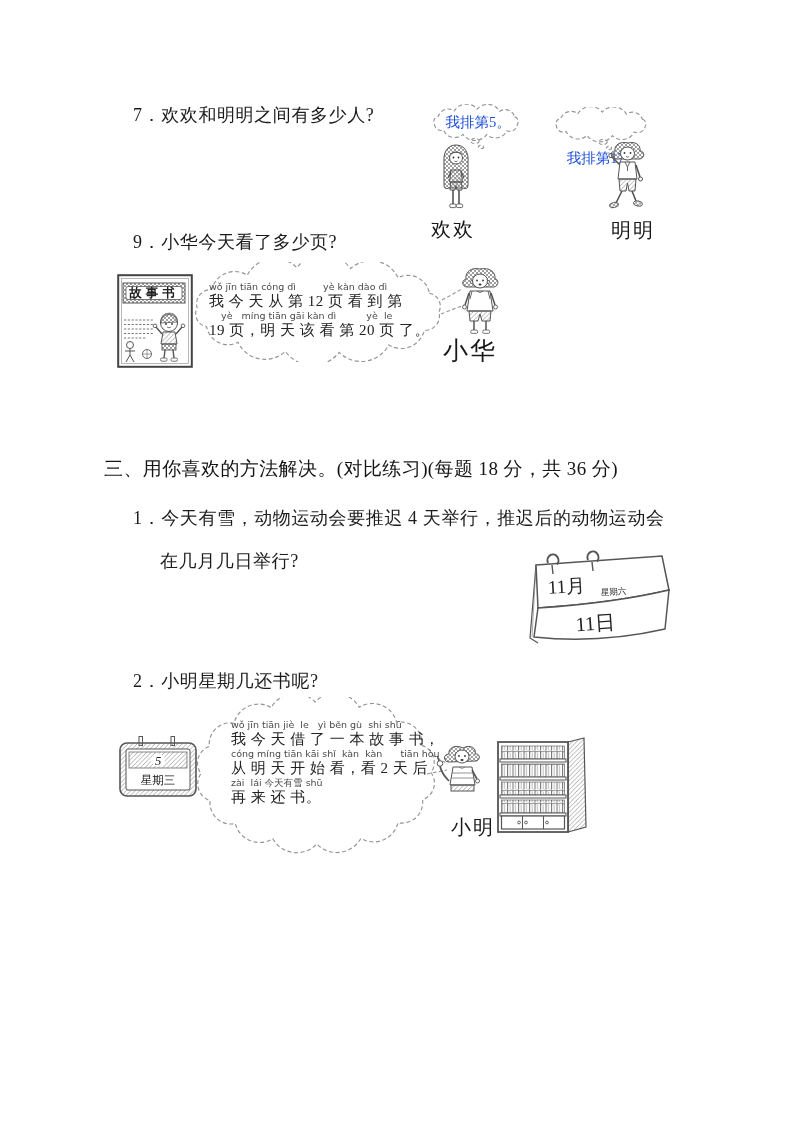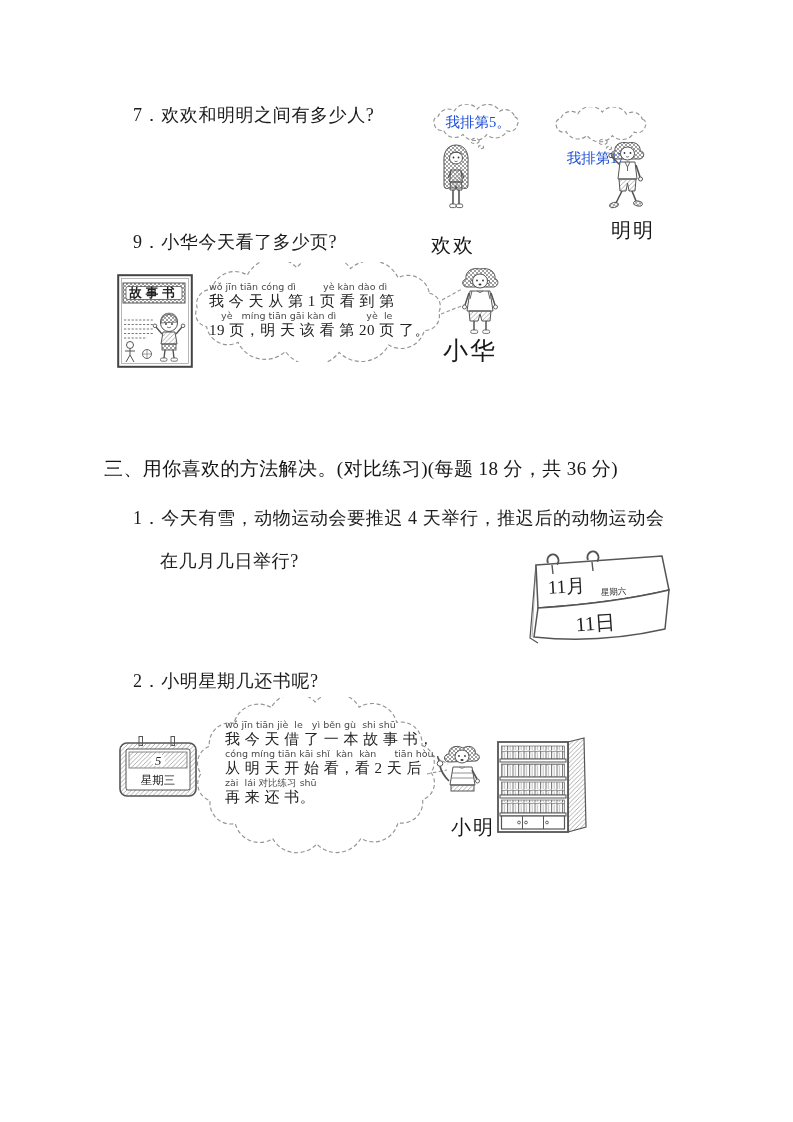--- a/index.html
+++ b/index.html
@@ -69,21 +69,21 @@
     <circle cx="12.5" cy="13.5" r="0.9" fill="#333"></circle>
       <circle cx="17.5" cy="13.5" r="0.9" fill="#333"></circle>
     <path d="M13.5,17 Q15,18.4 16.5,17" fill="none" stroke="#555" stroke-width="0.8"></path>
     <path d="M10,26 L20,26 L21.5,38 L8.5,38 Z" fill="url(#diagh)" stroke="#555" stroke-width="1"></path>
     <path d="M10,27 L7,34 M20,27 L23,34" stroke="#555" stroke-width="1.2" fill="none"></path>
     <path d="M9.5,38 L20.5,38 L21,46 L16,46 L15,41.5 L14,46 L9,46 Z" fill="url(#diagh)" stroke="#555" stroke-width="1"></path>
     <path d="M12,46 L12,60 M18,46 L18,60" stroke="#555" stroke-width="1.6"></path>
     <rect x="8.7" y="60" width="6.4" height="3.6" rx="1.5" fill="#fff" stroke="#555" stroke-width="0.9"></rect>
     <rect x="15.3" y="60" width="6.4" height="3.6" rx="1.5" fill="#fff" stroke="#555" stroke-width="0.9"></rect>
   </svg>
-  <div class="abs figlabel" style="left:431px;top:232px;">欢欢</div>
+  <div class="abs figlabel" style="left:431px;top:216px;">欢欢</div>
 
   <svg class="abs" style="left:602px;top:141px;" width="48" height="74" viewBox="0 0 48 74">
     <path d="M18,24 L10,16" stroke="#555" stroke-width="1.6" fill="none"></path>
     <circle cx="9" cy="14.5" r="2.2" fill="#fff" stroke="#555" stroke-width="1"></circle>
     <path d="M26,2 C18,0 12,4 13,10 C8,10 8,17 13,18 L38,18 C43,17 43,10 38,10 C39,4 33,0 26,2 Z" fill="url(#crossh)" stroke="#555" stroke-width="1"></path>
     <ellipse cx="25.5" cy="12.5" rx="7" ry="6.5" fill="#fff" stroke="#555" stroke-width="1"></ellipse>
     <circle cx="22.5" cy="12" r="0.9" fill="#333"></circle>
       <circle cx="28.5" cy="12" r="0.9" fill="#333"></circle>
     <path d="M24,15.5 Q25.5,16.8 27,15.5" fill="none" stroke="#555" stroke-width="0.8"></path>
     <path d="M18,21 L33,21 L35,38 L16,38 Z" fill="#fff" stroke="#555" stroke-width="1"></path>
@@ -132,21 +132,21 @@
   </svg>
 
   <div class="bubwrap" style="left:192px;top:262px;width:278px;height:100px;">
     <svg width="278" height="100" viewBox="0 0 278 100">
       <path class="cloud" d="M237.4,31.3 A13.1,13.1 0 0 1 246.9,50.1 A14.5,14.5 0 0 1 232.3,68.5 A23.8,23.8 0 0 1 196.7,82.9 A31.1,31.1 0 0 1 147.1,90.3 A33.4,33.4 0 0 1 93.4,89.4 A29.9,29.9 0 0 1 46.0,80.3 A21.8,21.8 0 0 1 14.6,64.7 A13.1,13.1 0 0 1 5.1,45.9 A14.5,14.5 0 0 1 19.7,27.5 A23.8,23.8 0 0 1 55.3,13.1 A31.1,31.1 0 0 1 104.9,5.7 A33.4,33.4 0 0 1 158.6,6.6 A29.9,29.9 0 0 1 206.0,15.7 A21.8,21.8 0 0 1 237.4,31.3 Z"></path>
       <path class="tail" d="M250,38 L270,27"></path>
       <path class="tail" d="M249,52 L272,43"></path>
     </svg>
     <div class="bubtxt" style="left:17px;top:20px;">
       <div class="py">wǒ jīn tiān cóng dì         yè kàn dào dì</div>
-      <div class="hz">我 今 天 从 第 1 页 看 到 第</div>
+      <div class="hz">我 今 天 从 第 12 页 看 到 第</div>
       <div class="py">    yè   míng tiān gāi kàn dì          yè  le</div>
       <div class="hz">19 页，明 天 该 看 第 20 页 了。</div>
     </div>
   </div>
 
   <svg class="abs" style="left:455px;top:267px;" width="50" height="70" viewBox="0 0 50 70">
     <path d="M25,2 C16,0 10,5 11,12 C6,13 7,20 12,20 L39,20 C44,19 44,12 40,12 C41,5 34,0 25,2 Z" fill="url(#crossh)" stroke="#555" stroke-width="1"></path>
     <circle cx="17" cy="15" r="1.6" fill="#fff" stroke="#555" stroke-width="0.8"></circle>
     <circle cx="33" cy="15" r="1.6" fill="#fff" stroke="#555" stroke-width="0.8"></circle>
     <ellipse cx="25" cy="14" rx="7.5" ry="7" fill="#fff" stroke="#555" stroke-width="1"></ellipse>
@@ -195,26 +195,26 @@
     <text x="40" y="28.5" font-size="12.5" font-style="italic" text-anchor="middle">5</text>
     <text x="40" y="48" font-size="11.5" text-anchor="middle">星期三</text>
   </svg>
 
   <div class="bubwrap" style="left:196px;top:697px;width:260px;height:158px;">
     <svg width="260" height="158" viewBox="0 0 260 158">
       <path class="cloud" d="M225.9,48.4 A17.7,17.7 0 0 1 235.0,75.5 A17.7,17.7 0 0 1 226.6,102.7 A21.0,21.0 0 0 1 201.9,125.8 A25.0,25.0 0 0 1 164.8,141.4 A27.5,27.5 0 0 1 120.8,147.0 A27.5,27.5 0 0 1 76.8,141.8 A25.1,25.1 0 0 1 39.3,126.6 A21.1,21.1 0 0 1 14.1,103.6 A17.7,17.7 0 0 1 5.0,76.5 A17.7,17.7 0 0 1 13.4,49.3 A21.0,21.0 0 0 1 38.1,26.2 A25.0,25.0 0 0 1 75.2,10.6 A27.5,27.5 0 0 1 119.2,5.0 A27.5,27.5 0 0 1 163.2,10.2 A25.1,25.1 0 0 1 200.7,25.4 A21.1,21.1 0 0 1 225.9,48.4 Z"></path>
       <path class="tail" d="M236,58 L252,67"></path>
       <path class="tail" d="M231,77 L251,73"></path>
     </svg>
-    <div class="bubtxt" style="left:29px;top:23px;">
+    <div class="bubtxt" style="left:35px;top:23px;">
       <div class="py">wǒ jīn tiān jiè  le   yì běn gù  shi shū</div>
       <div class="hz">我 今 天 借 了 一 本 故 事 书，</div>
       <div class="py">cóng míng tiān kāi shǐ  kàn  kàn      tiān hòu</div>
       <div class="hz">从 明 天 开 始 看，看 2 天 后</div>
-      <div class="py">zài  lái 对比练习 shū</div>
+      <div class="py">zài  lái 今天有雪 shū</div>
       <div class="hz">再 来 还 书。</div>
     </div>
   </div>
 
   <svg class="abs" style="left:432px;top:745px;" width="56" height="68" viewBox="0 0 56 68">
     <path d="M17,36 C13,32 9,26 8,21" fill="none" stroke="#555" stroke-width="1.7"></path>
     <circle cx="8" cy="18.5" r="2.8" fill="#fff" stroke="#555" stroke-width="1"></circle>
     <path d="M7,16 L5.5,11" stroke="#555" stroke-width="1.4"></path>
     <path d="M31,3 C23,-1 16,3 17,9 C11,9 11,17 17,17 L44,16 C49,15 48,8 43,9 C45,3 38,-1 31,3 Z" fill="url(#crossh)" stroke="#555" stroke-width="1"></path>
     <ellipse cx="30" cy="11.5" rx="7" ry="6.5" fill="#fff" stroke="#555" stroke-width="1"></ellipse>

